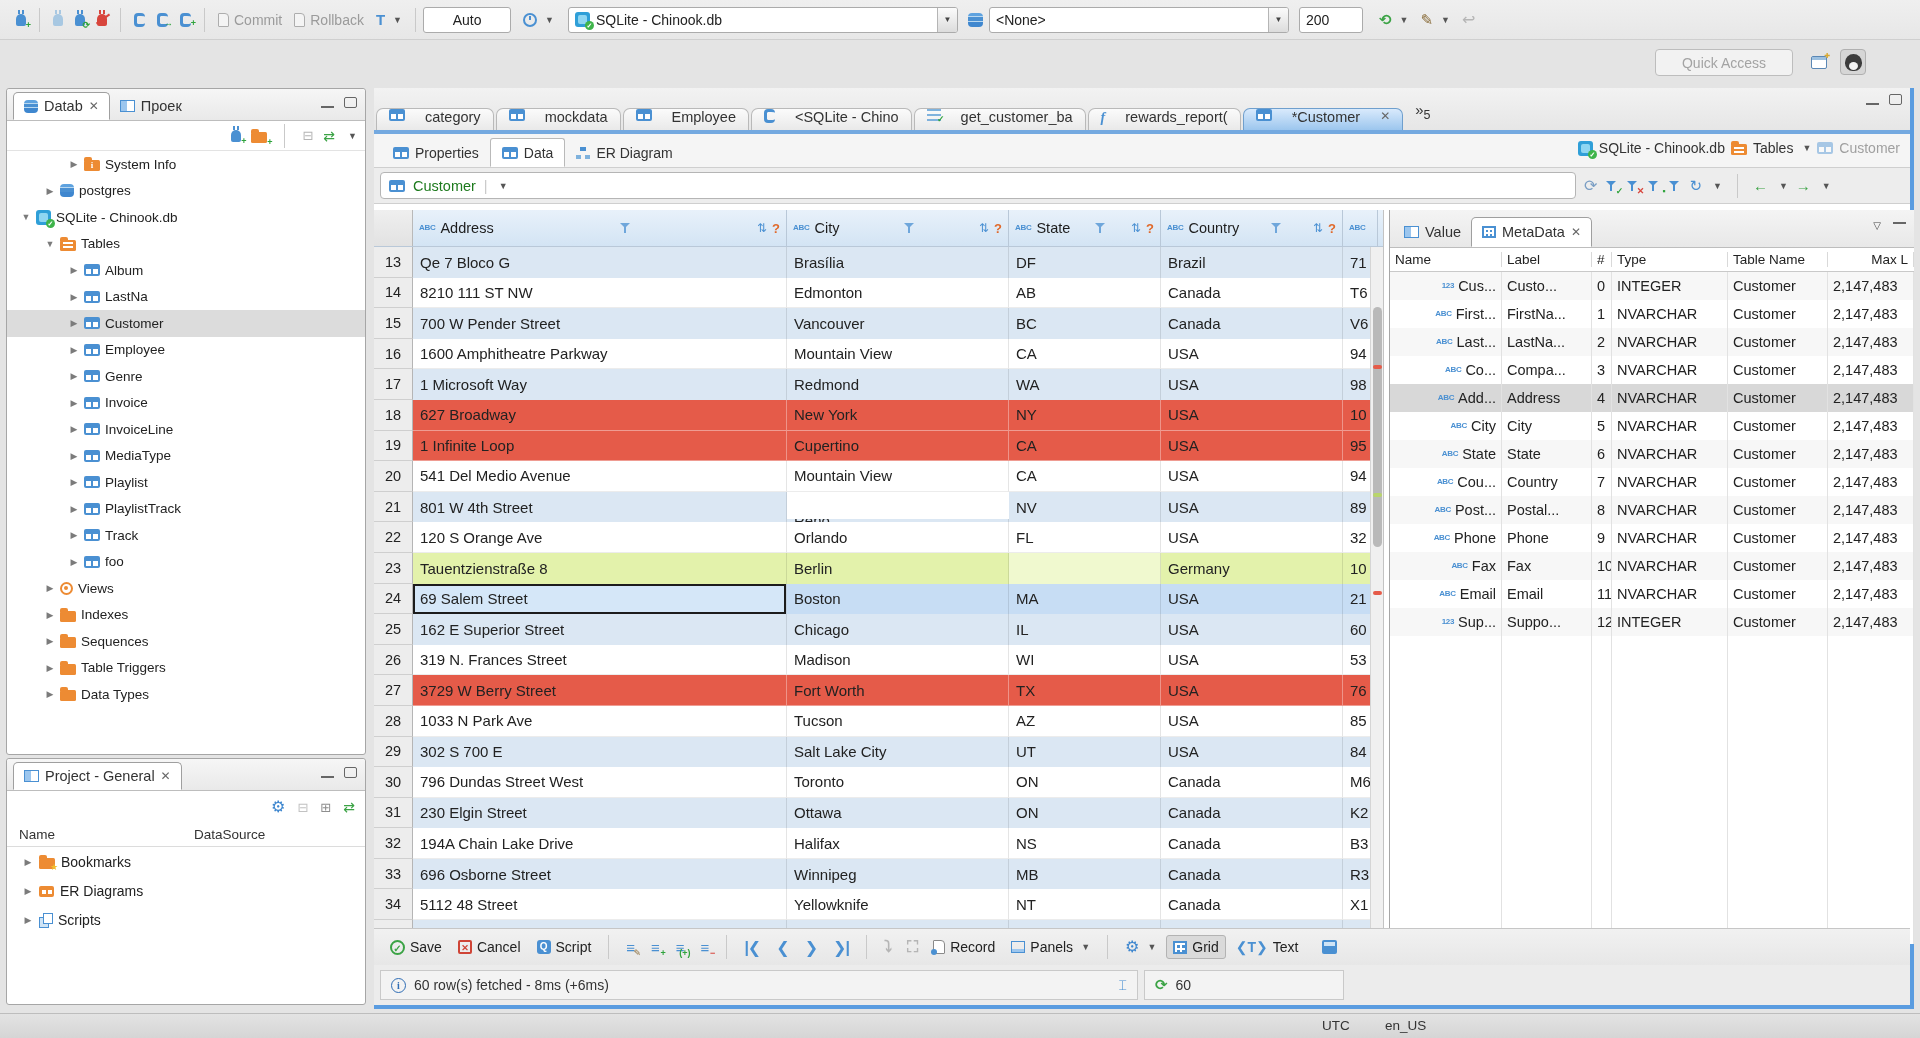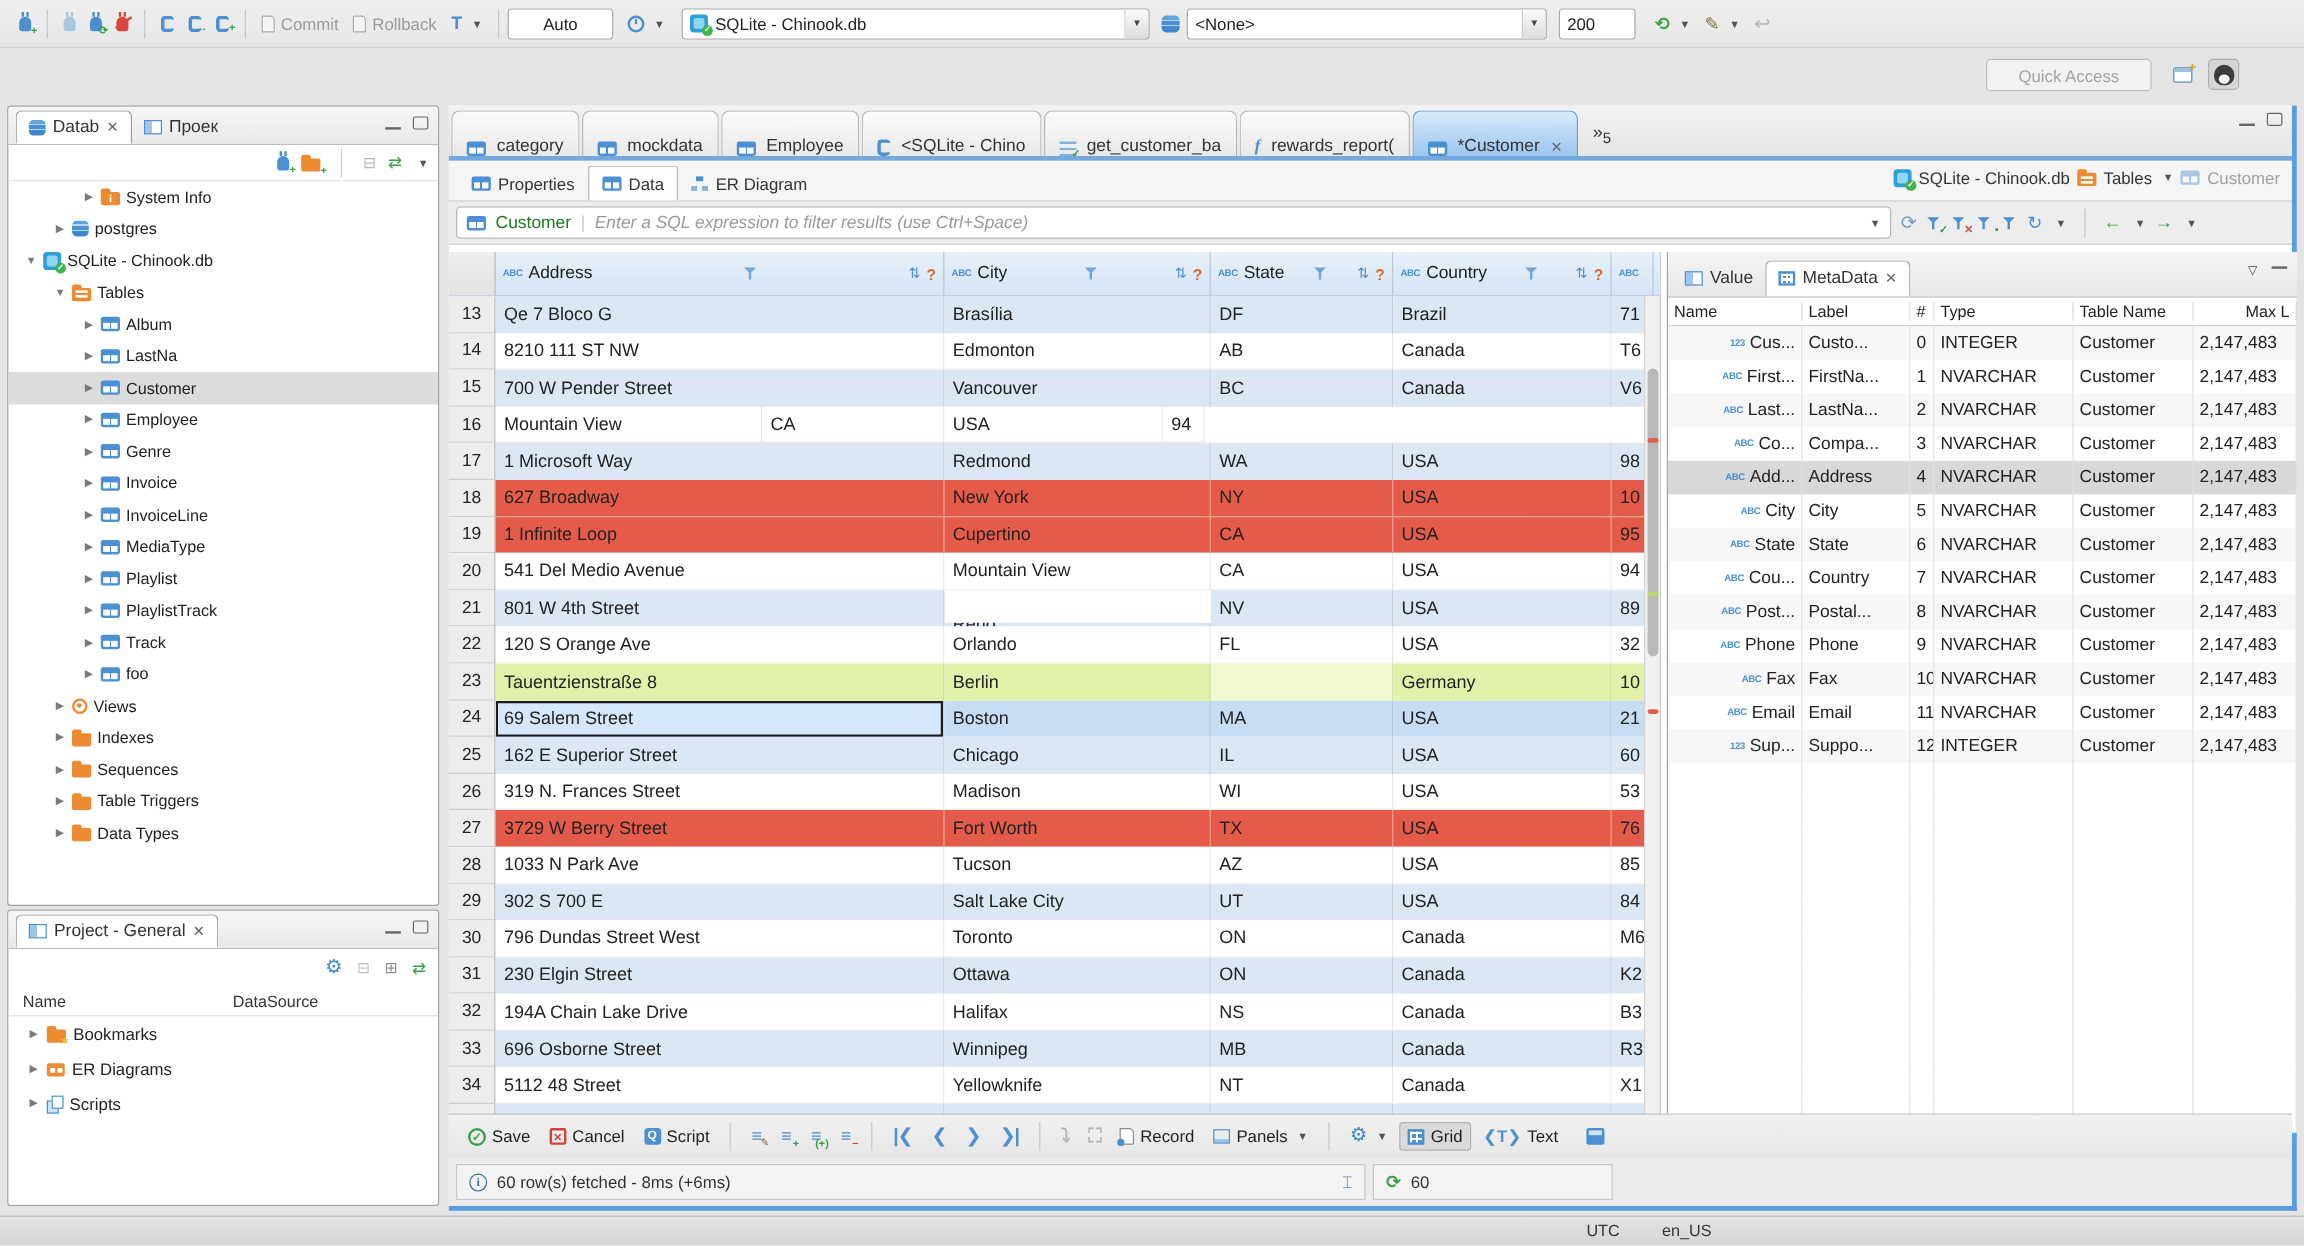--- a/index.html
+++ b/index.html
@@ -94,21 +94,21 @@
   
   #project { left:6px; top:758px; width:360px; height:247px; }
   #proj-toolbar { height:32px; display:flex; align-items:center; justify-content:flex-end; gap:12px; padding:0 10px; }
   #proj-head { height:24px; display:flex; font-size:13.5px; color:#333; border-bottom:1px solid #dcdcdc; align-items:center; }
   #proj-head span { padding-left:12px; }
   .proj-row { height:29px; display:flex; align-items:center; gap:6px; padding-left:16px; font-size:14px; }
 
   
   #editor { left:374px; top:88px; width:1540px; height:921px; background:#fff; border-right:4px solid #5a9ce0; border-bottom:4px solid #5a9ce0; }
   #etabs { height:46px; background:linear-gradient(#f2f2f2,#e6e6e6); display:flex; align-items:flex-end; padding-left:2px; border-bottom:4px solid #74a9e0; position:relative; }
-  .etab { height:38px; display:flex; align-items:flex-end; gap:9px; padding:0 12px; font-size:14.5px; color:#333; border:1px solid #b9b9b9; border-bottom:none; border-radius:7px 7px 0 0; background:linear-gradient(#fbfbfb,#e9e9e9); margin-right:2px; white-space:nowrap; flex:none; }
+  .etab { height:22px; display:flex; align-items:flex-start; gap:20px; padding:0 12px; font-size:14.5px; color:#333; border:1px solid #b9b9b9; border-bottom:none; border-radius:7px 7px 0 0; background:linear-gradient(#fbfbfb,#e9e9e9); margin-right:2px; white-space:nowrap; flex:none; }
   .etab.active { background:linear-gradient(#d9eafc,#9cc6ee); border-color:#6f9fcd; }
   #tab-overflow { font-size:15px; color:#333; padding:0 10px; margin-bottom:8px; }
   #etabs .winbtns { top:6px; }
 
   
   #subtabs { height:34px; background:#f5f5f5; border-bottom:1px solid #cfcfcf; display:flex; align-items:flex-end; padding-left:8px; position:relative; }
   .stab { height:29px; display:flex; align-items:center; gap:6px; padding:0 11px; font-size:14px; color:#333; }
   .stab.active { background:#fff; border:1px solid #b9b9b9; border-bottom-color:#fff; border-radius:3px 3px 0 0; }
   #subctx { position:absolute; right:10px; top:6px; display:flex; align-items:center; gap:6px; font-size:14px; color:#333; }
   #subctx .dim { color:#a0a0a0; }
@@ -526,21 +526,20 @@
       <span class="ic i-table" style="opacity:.45"></span>
       <span class="dim">Customer</span>
     </span>
   </div>
 
   <div id="filterbar">
     <div id="filter-input">
       <span class="ic i-table"></span>
       <span id="filter-entity">Customer</span>
       <span style="color:#c9c9c9">|</span>
-      <span id="filter-ph">Enter a SQL expression to filter results (use Ctrl+Space)</span>
       <span class="carets">▼</span>
     </div>
     <span style="color:#7a9ec4;font-size:16px">⟳</span>
     <span class="ic i-funnel">
         <i class="badge b-green">✓</i>
       </span>
     <span class="ic i-funnel">
         <i class="badge b-red">✕</i>
       </span>
     <span class="ic i-funnel">
@@ -612,20 +611,21 @@
         <div class="grow alt">
           <span class="rnum">15</span>
           <span class="gcell" style="width: 374px;">700 W Pender Street</span>
           <span class="gcell" style="width: 222px;">Vancouver</span>
           <span class="gcell" style="width: 152px;">BC</span>
           <span class="gcell" style="width: 182px;">Canada</span>
           <span class="gcell" style="width: 35px;">V6</span>
         </div>
         <div class="grow white">
           <span class="rnum">16</span>
+          <span class="gcell" style="width: 374px;">1600 Amphitheatre Parkway</span>
           <span class="gcell" style="width: 222px;">Mountain View</span>
           <span class="gcell" style="width: 152px;">CA</span>
           <span class="gcell" style="width: 182px;">USA</span>
           <span class="gcell" style="width: 35px;">94</span>
         </div>
         <div class="grow alt">
           <span class="rnum">17</span>
           <span class="gcell" style="width: 374px;">1 Microsoft Way</span>
           <span class="gcell" style="width: 222px;">Redmond</span>
           <span class="gcell" style="width: 152px;">WA</span>

